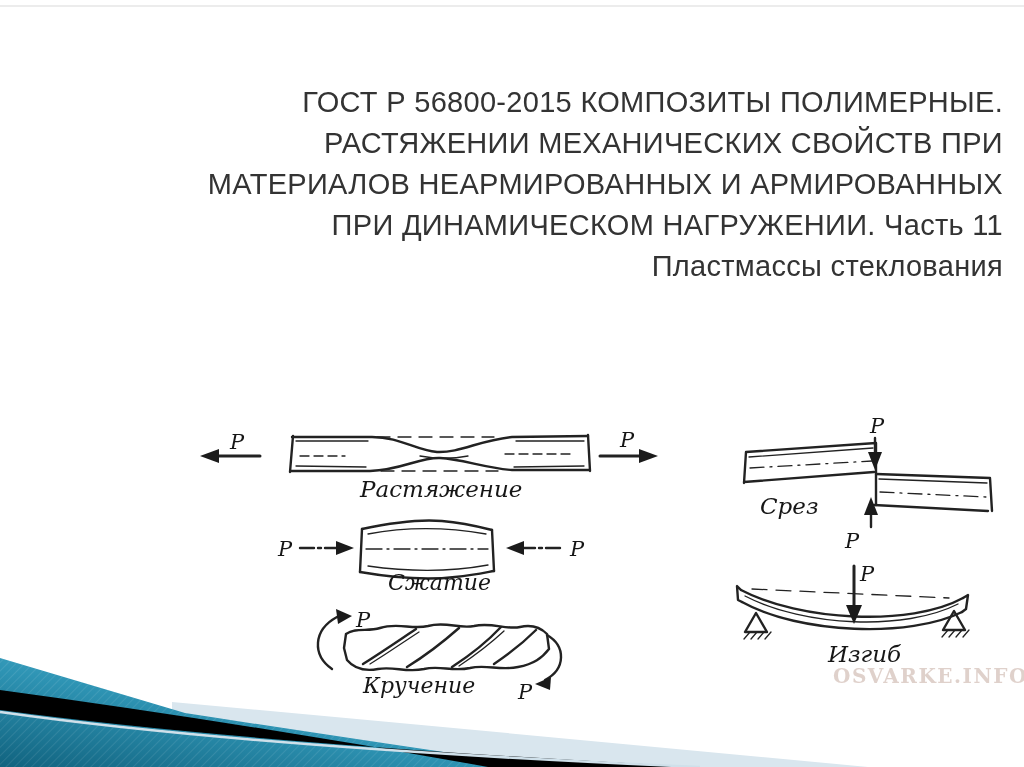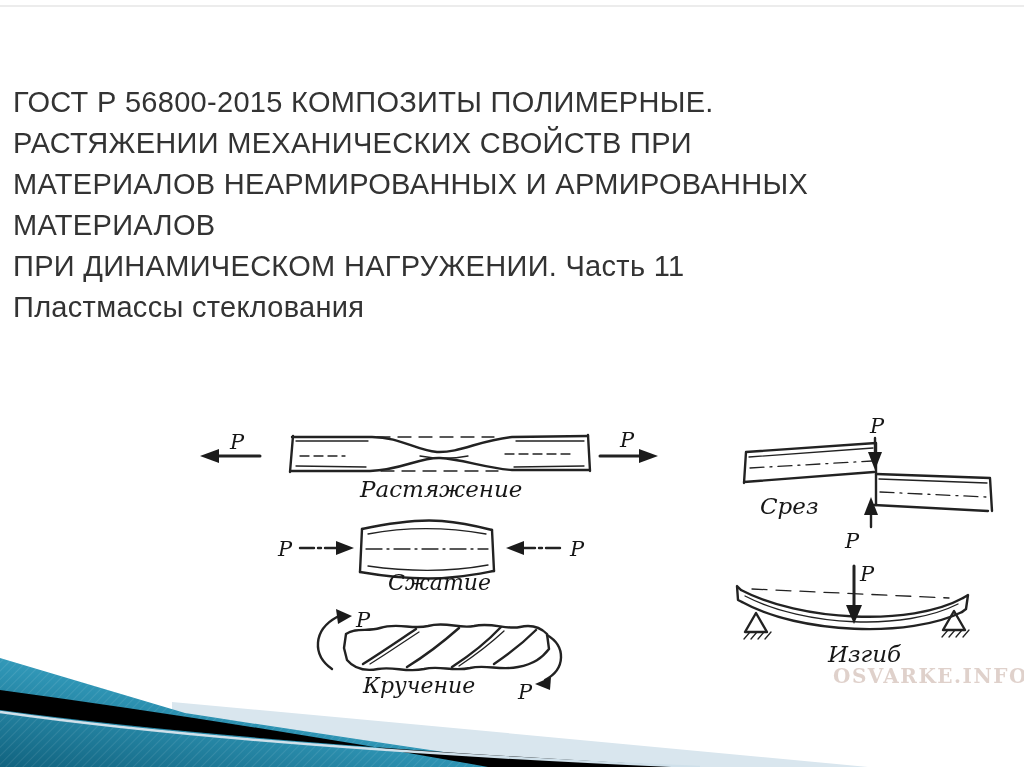--- a/index.html
+++ b/index.html
@@ -5,41 +5,40 @@
   html,body{margin:0;padding:0;background:#888;}
   #slide{
     position:relative;width:1024px;height:767px;background:#ffffff;
     overflow:hidden;font-family:"Liberation Sans",sans-serif;
   }
   #top-line{position:absolute;left:0;top:5px;width:1024px;height:2px;background:#ececec;}
   #title-block{
     position:absolute;left:13px;top:82px;width:990px;
     color:#333333;font-size:29px;line-height:41px;letter-spacing:.3px;
   }
-  .tline{white-space:nowrap;}
+  .tline{white-space:nowrap;text-align:right;}
   svg{position:absolute;left:0;top:0;}
   .sk{stroke:#222;fill:none;stroke-linecap:round;stroke-linejoin:round;}
   .w1{stroke-width:1.3;} .w2{stroke-width:2.4;} .w3{stroke-width:3;}
   .cap{font-family:"DejaVu Serif",serif;font-style:italic;fill:#161616;}
   .pforce{font-family:"DejaVu Serif",serif;font-style:italic;font-size:21px;fill:#161616;}
   .ah{fill:#1b1b1b;stroke:none;}
   #watermark-text{font-family:"DejaVu Serif",serif;font-weight:bold;font-size:20px;letter-spacing:1.5px;}
 </style>
 </head>
 <body>
 
 <div id="slide">
 
   <div id="top-line"></div>
 
   <div id="title-block">
     <div class="tline">ГОСТ Р 56800-2015 КОМПОЗИТЫ ПОЛИМЕРНЫЕ.</div>
     <div class="tline">РАСТЯЖЕНИИ МЕХАНИЧЕСКИХ СВОЙСТВ ПРИ</div>
     <div class="tline">МАТЕРИАЛОВ НЕАРМИРОВАННЫХ И АРМИРОВАННЫХ</div>
-    <div class="tline">МАТЕРИАЛОВ</div>
     <div class="tline">ПРИ ДИНАМИЧЕСКОМ НАГРУЖЕНИИ. Часть 11</div>
     <div class="tline">Пластмассы стеклования</div>
   </div>
 
   <svg width="1024" height="767" viewBox="0 0 1024 767">
     <defs>
       <linearGradient id="tealgrad" x1="0" y1="1" x2="1" y2="0">
         <stop offset="0" stop-color="#11637f"></stop>
         <stop offset="0.45" stop-color="#2e94b4"></stop>
         <stop offset="0.78" stop-color="#55b5d1"></stop>

